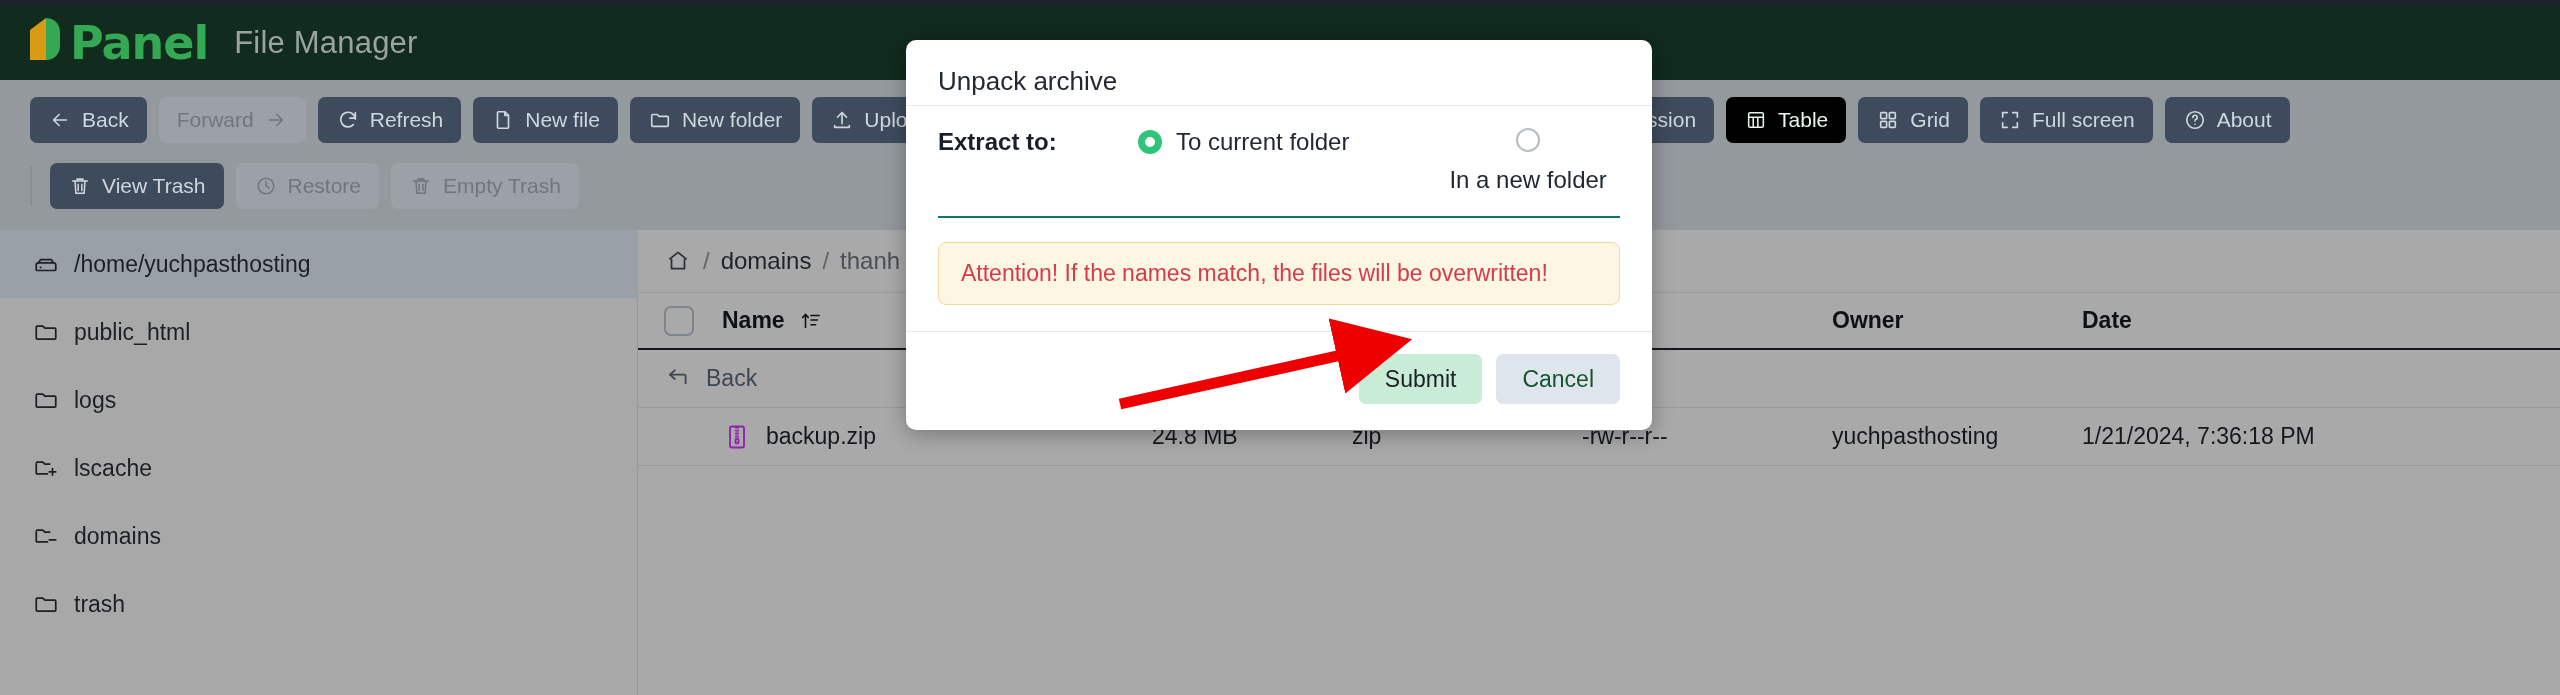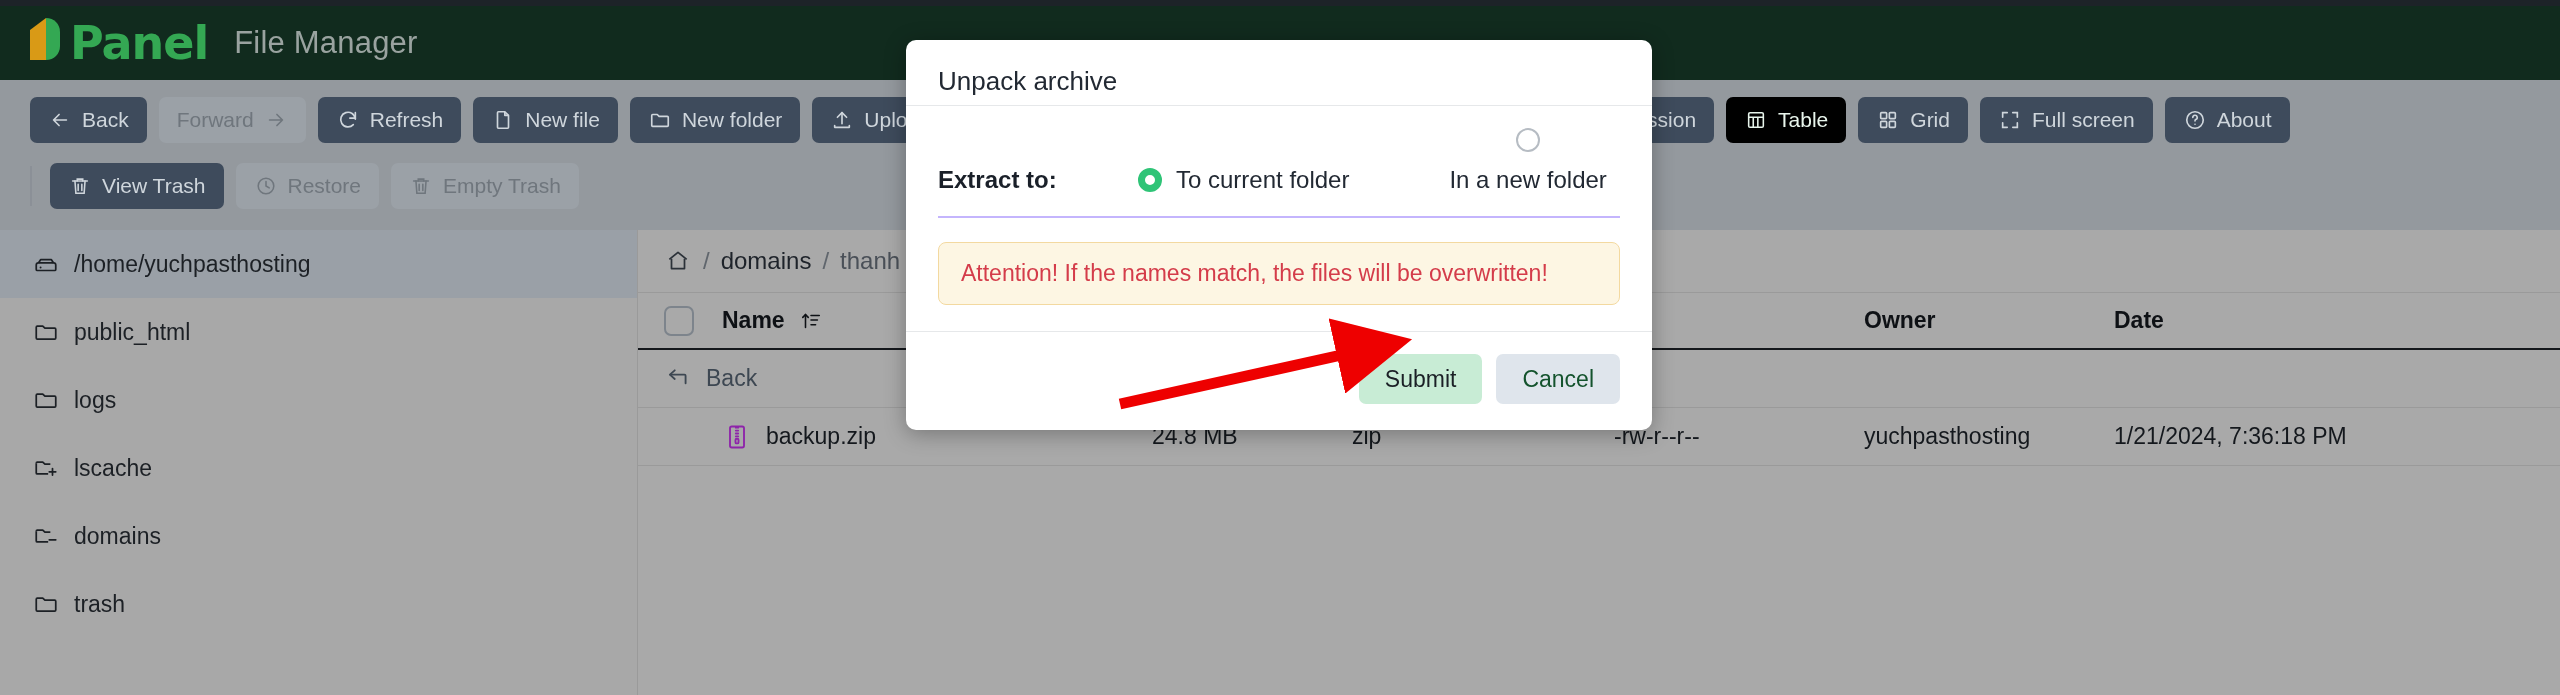--- a/index.html
+++ b/index.html
@@ -77,21 +77,21 @@
   
   .ftable{width:100%;box-sizing:border-box;}
   .frow{display:flex;align-items:center;height:58px;box-sizing:border-box;padding-left:26px;}
   .frow.head{border-top:1px solid #9a9a9a;border-bottom:2px solid #15181c;font-weight:bold;color:#0e1115;font-size:23px;}
   .frow.back{border-bottom:1px solid #9a9a9a;color:#3d4752;font-size:23px;}
   .frow.file{border-bottom:1px solid #9a9a9a;color:#14181d;font-size:23px;}
   .c-check{flex:0 0 58px;display:flex;align-items:center;}
   .c-name{flex:0 0 430px;display:flex;align-items:center;gap:14px;}
   .c-size{flex:0 0 200px;text-align:left;}
   .c-type{flex:0 0 230px;}
-  .c-perm{flex:0 0 250px;margin-left:32px;}
+  .c-perm{flex:0 0 250px;}
   .c-owner{flex:0 0 250px;}
   .c-date{flex:1;}
   .chk{
     width:30px;height:30px;border:2px solid #7d848c;border-radius:7px;background:transparent;
     box-sizing:border-box;cursor:pointer;
   }
   .sort-ic{display:inline-flex;width:24px;height:24px;align-items:center;justify-content:center;}
   .zip-ic{width:30px;height:30px;display:inline-flex;align-items:center;justify-content:center;flex:0 0 30px;}
   .back-ic{width:28px;height:28px;display:inline-flex;align-items:center;justify-content:center;}
 
@@ -99,21 +99,21 @@
   .modal{
     position:absolute;left:906px;top:40px;width:746px;
     background:#ffffff;border-radius:10px;box-shadow:0 4px 22px rgba(0,0,0,.30);
     z-index:50;overflow:hidden;
   }
   .modal-head{
     padding:26px 32px 8px 32px;font-size:26px;color:#222933;
     border-bottom:1px solid #e6e8ea;
   }
   .modal-body{padding:22px 32px 26px 32px;}
-  .row-extract{display:flex;align-items:flex-end;padding-bottom:22px;border-bottom:2px solid #c4b5fd;}
+  .row-extract{display:flex;align-items:flex-start;padding-bottom:22px;border-bottom:2px solid #0f766e;}
   .extract-label{font-size:24px;font-weight:bold;color:#1a2029;flex:0 0 200px;}
   .radio-opt{display:flex;align-items:center;gap:14px;font-size:24px;color:#222933;cursor:pointer;}
   .radio-opt.second{margin-left:100px;flex-direction:column;}
   .radio{
     width:24px;height:24px;border-radius:50%;border:2px solid #b6bcc3;box-sizing:border-box;background:#fff;
   }
   .radio.on{border:7px solid #2fc477;background:#fff;}
   .warn{
     margin-top:24px;background:#fdf6e3;border:1px solid #f3d9a0;border-radius:8px;
     padding:17px 22px;font-size:23px;color:#d43c4a;

